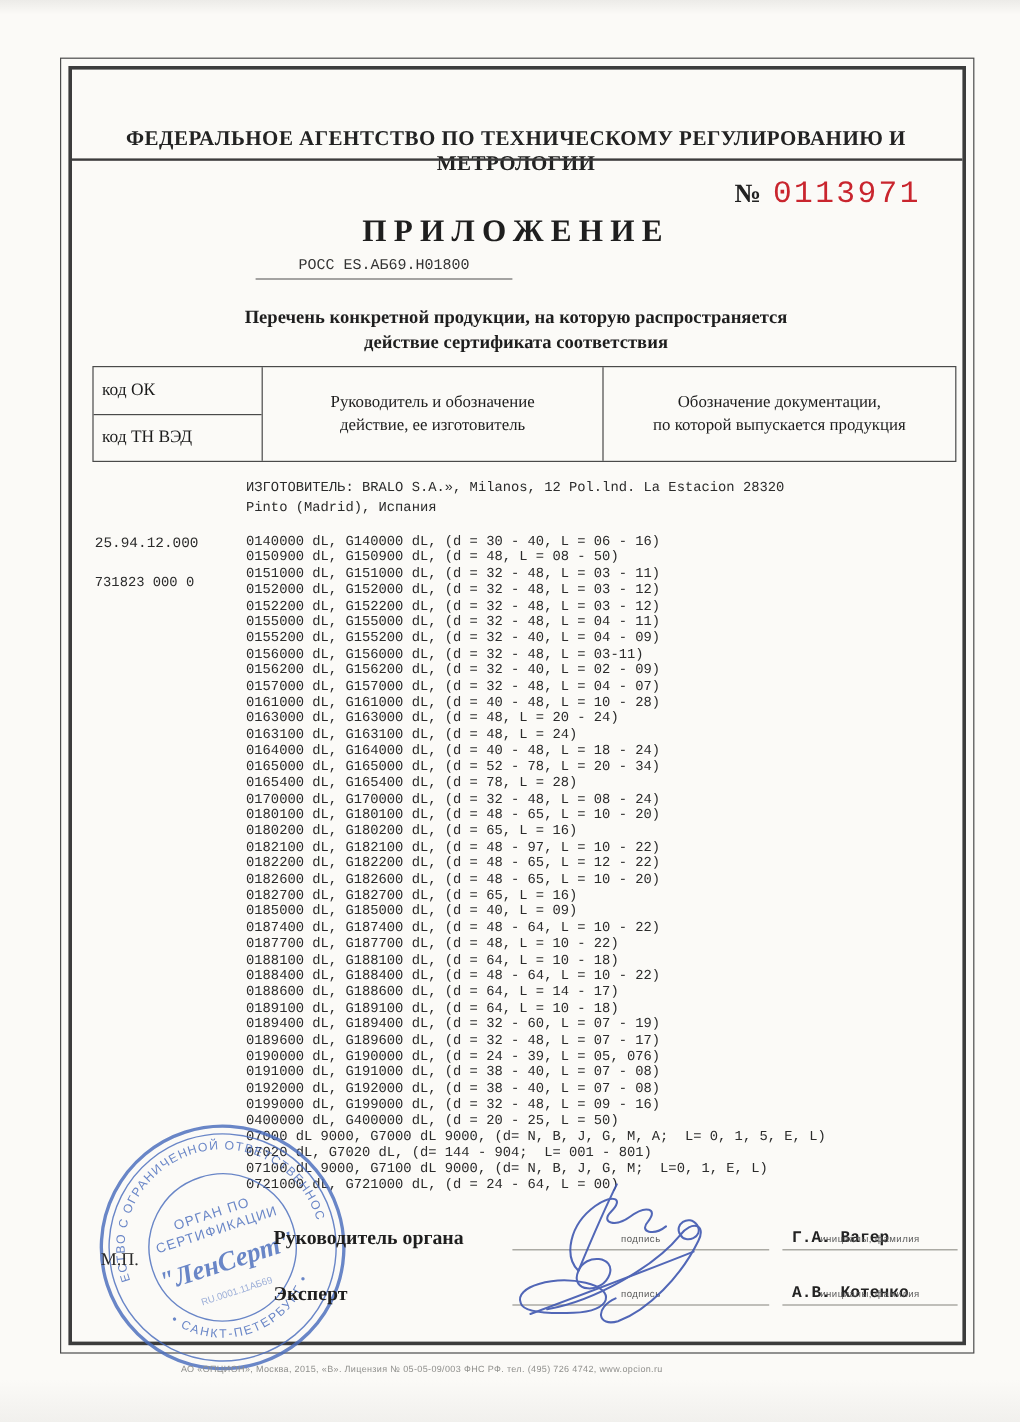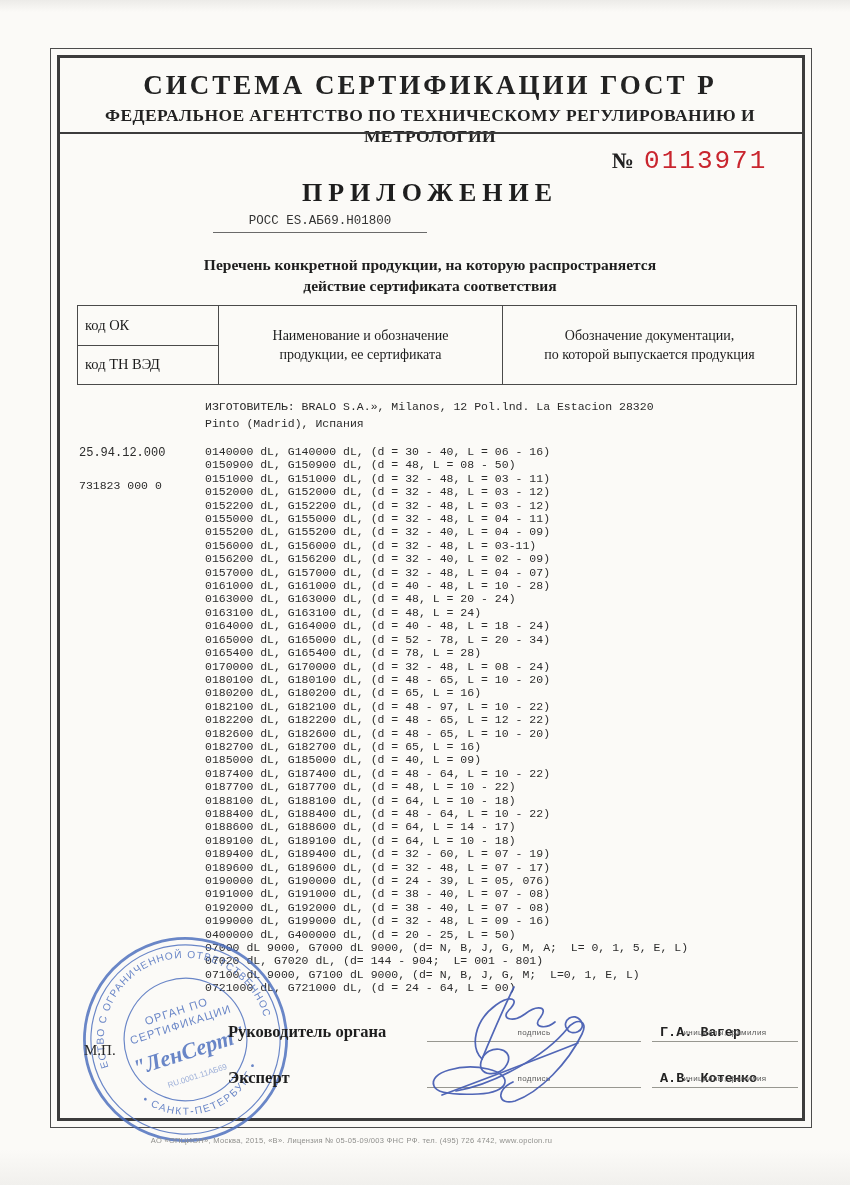--- a/index.html
+++ b/index.html
@@ -58,21 +58,20 @@
   .fine-print { position:absolute; left:0; top:1136px; width:703px; text-align:center;
     font-family:"Liberation Sans", sans-serif; font-size:7.5px; letter-spacing:.3px; color:#8f8f8c; }
 </style>
 </head>
 <body>
 
 <div class="page">
   <div class="border-outer"></div>
   <div class="border-inner"></div>
 
-  <div class="sys-title">СИСТЕМА СЕРТИФИКАЦИИ ГОСТ Р</div>
   <div class="agency">ФЕДЕРАЛЬНОЕ АГЕНТСТВО ПО ТЕХНИЧЕСКОМУ РЕГУЛИРОВАНИЮ И МЕТРОЛОГИИ</div>
   <div class="head-rule"></div>
 
   <div class="num-block">
     <span class="num-sign">№</span>
     <span class="num-value">0113971</span>
   </div>
 
   <div class="doc-title">ПРИЛОЖЕНИЕ</div>
 
@@ -82,22 +81,22 @@
 
   <div class="subtitle l1">Перечень конкретной продукции,  на которую распространяется</div>
   <div class="subtitle l2">действие сертификата соответствия</div>
 
   <div class="spec-table">
     <div class="c1">
       <div class="cell top">код ОК</div>
       <div class="cell">код ТН ВЭД</div>
     </div>
     <div class="c2">
-      <div>Наименование и обозначение</div>
-      <div>продукции, ее сертификата</div>
+      <div>Руководитель и обозначение</div>
+      <div>действие, ее изготовитель</div>
     </div>
     <div class="c3">
       <div>Обозначение документации,</div>
       <div>по которой выпускается продукция</div>
     </div>
   </div>
 
   <div class="manufacturer mono">
     <div>ИЗГОТОВИТЕЛЬ: BRALO S.A.», Milanos, 12 Pol.lnd. La Estacion 28320</div>
     <div>Pinto (Madrid), Испания</div>

